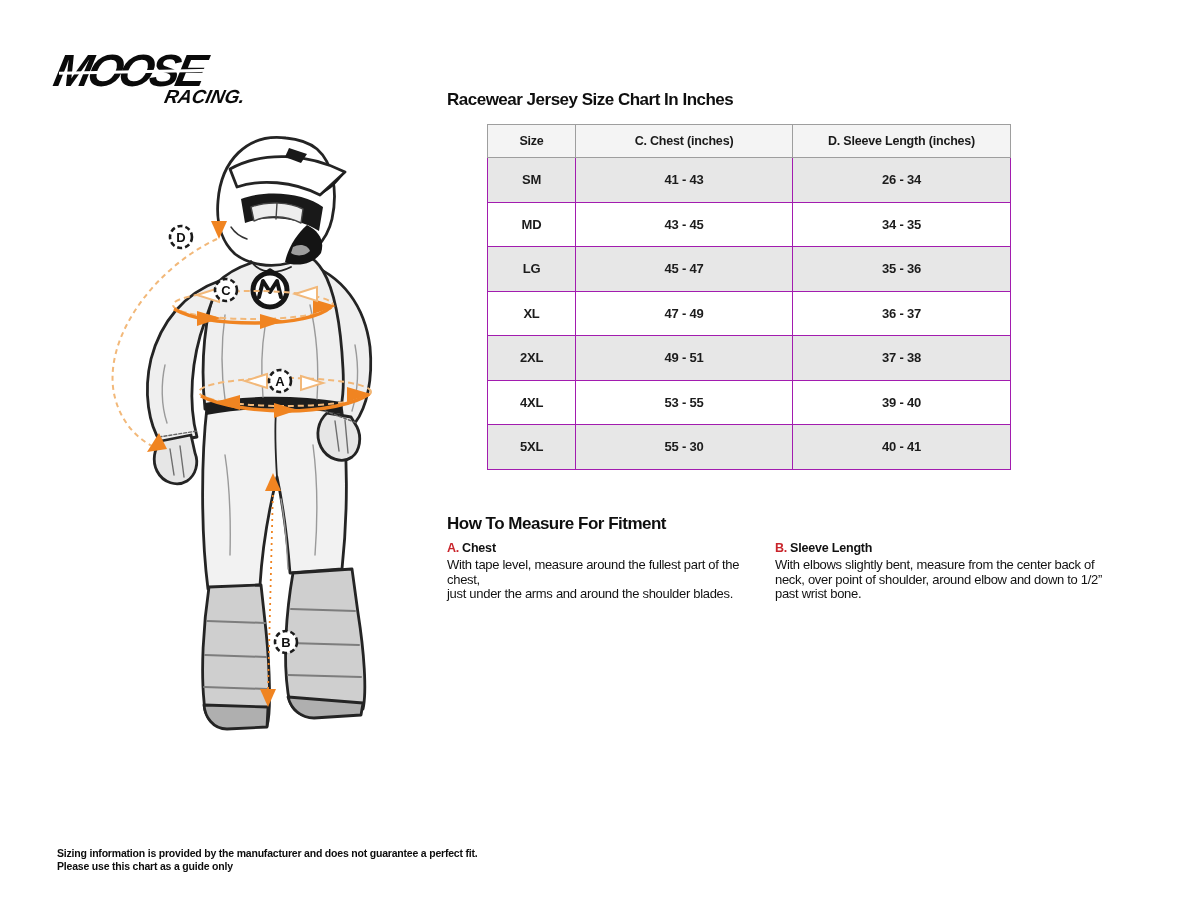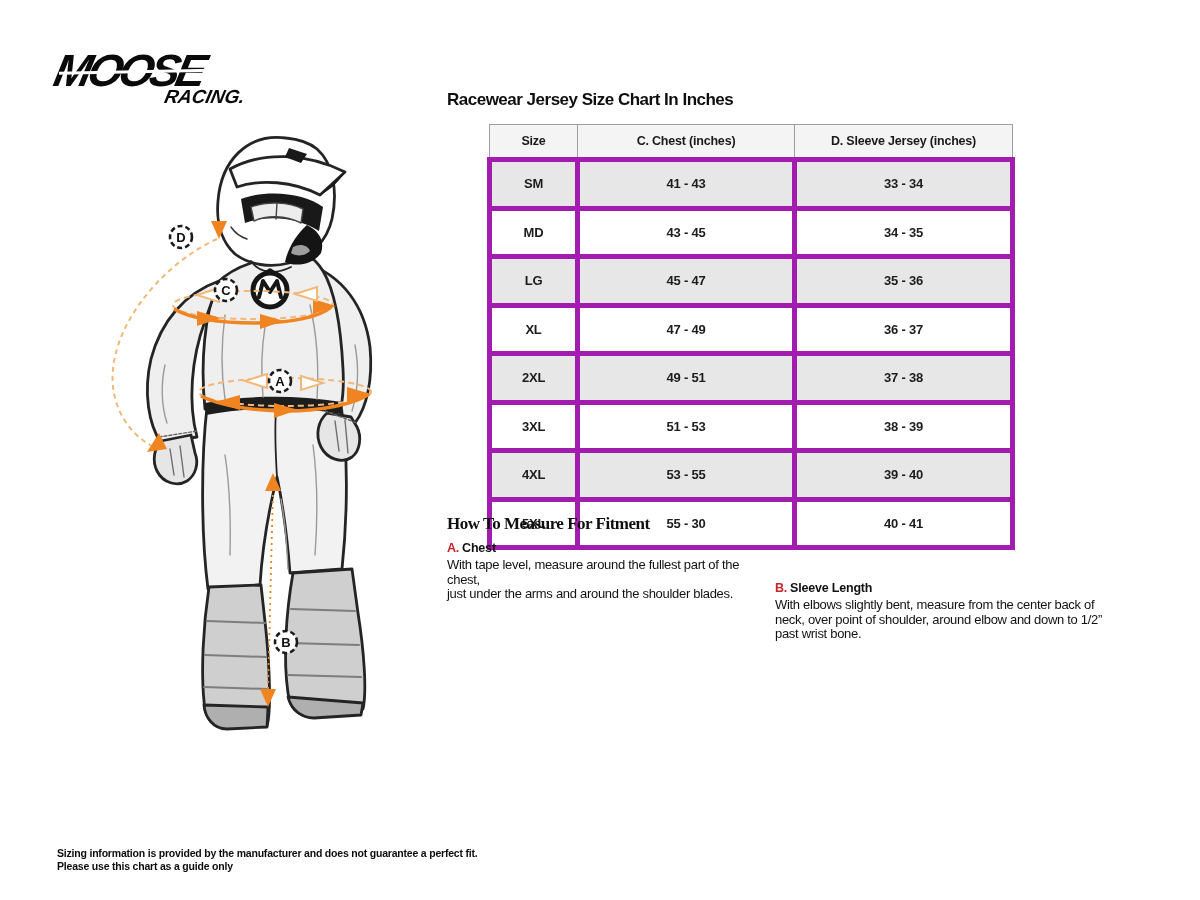--- a/index.html
+++ b/index.html
@@ -25,28 +25,28 @@
   .chart-title{position:absolute;left:447px;top:90px;font-size:17px;font-weight:bold;letter-spacing:-0.5px;color:#0f0f0f;text-align:right;}
   table.size-chart{
     position:absolute;left:447px;top:124px;width:523px;
     border-collapse:collapse;table-layout:fixed;margin-left:40px;
   }
   table.size-chart th{
     height:30px;background:#F4F4F4;border:1px solid #9E9E9E;
     font-size:12.5px;font-weight:bold;letter-spacing:-0.2px;color:#1a1a1a;text-align:center;
   }
   table.size-chart td{
-    height:41.5px;border:5px solid #a21caf;background:#fff;
+    height:41.5px;border:1px solid #a21caf;background:#fff;
     font-size:13px;font-weight:bold;letter-spacing:-0.2px;color:#1c1c1c;text-align:center;
   }
   table.size-chart tbody tr:nth-child(odd) td{background:#E7E7E7;}
-  .measure-title{position:absolute;left:447px;top:514px;font-size:17px;font-weight:bold;letter-spacing:-0.5px;color:#0f0f0f;font-family:Liberation Serif, serif;}
+  .measure-title{position:absolute;left:447px;top:514px;font-size:17px;font-weight:bold;letter-spacing:-0.5px;color:#0f0f0f;}
   .m-block{position:absolute;width:322px;}
   .m-chest{left:447px;top:541px;}
-  .m-sleeve{left:775px;top:541px;width:330px;margin-top:40px;}
+  .m-sleeve{left:775px;top:541px;width:330px;}
   .m-note{left:447px;top:620px;}
   .m-head{font-size:12.5px;font-weight:bold;letter-spacing:-0.2px;color:#111;}
   .m-head .letter{color:#C9242B;margin-right:3px;}
   .m-text{margin-top:3px;font-size:13px;line-height:14.5px;letter-spacing:-0.3px;color:#121212;white-space:pre-line;}
   .footer{
     position:absolute;left:57px;top:815px;font-size:10.5px;font-weight:bold;
     line-height:13px;letter-spacing:-0.2px;color:#0d0d0d;white-space:pre-line;margin-top:32px;
   }
   svg text.marker-letter{font-family:"Liberation Sans", sans-serif;font-size:13px;font-weight:bold;fill:#111;}
 </style>
@@ -182,53 +182,48 @@
 <table class="size-chart">
   <colgroup>
       <col style="width:88px">
       <col style="width:217px">
       <col style="width:218px">
     </colgroup>
   <thead>
     <tr>
       <th>Size</th>
       <th>C. Chest (inches)</th>
-      <th>D. Sleeve Jersey (inches)</th>
+      <th>D. Sleeve Length (inches)</th>
     </tr>
   </thead>
   <tbody>
     <tr>
       <td>SM</td>
       <td>41 - 43</td>
-      <td>33 - 34</td>
+      <td>26 - 34</td>
     </tr>
     <tr>
       <td>MD</td>
       <td>43 - 45</td>
       <td>34 - 35</td>
     </tr>
     <tr>
       <td>LG</td>
       <td>45 - 47</td>
       <td>35 - 36</td>
     </tr>
     <tr>
       <td>XL</td>
       <td>47 - 49</td>
       <td>36 - 37</td>
     </tr>
     <tr>
       <td>2XL</td>
       <td>49 - 51</td>
       <td>37 - 38</td>
-    </tr>
-    <tr>
-      <td>3XL</td>
-      <td>51 - 53</td>
-      <td>38 - 39</td>
     </tr>
     <tr>
       <td>4XL</td>
       <td>53 - 55</td>
       <td>39 - 40</td>
     </tr>
     <tr>
       <td>5XL</td>
       <td>55 - 30</td>
       <td>40 - 41</td>

